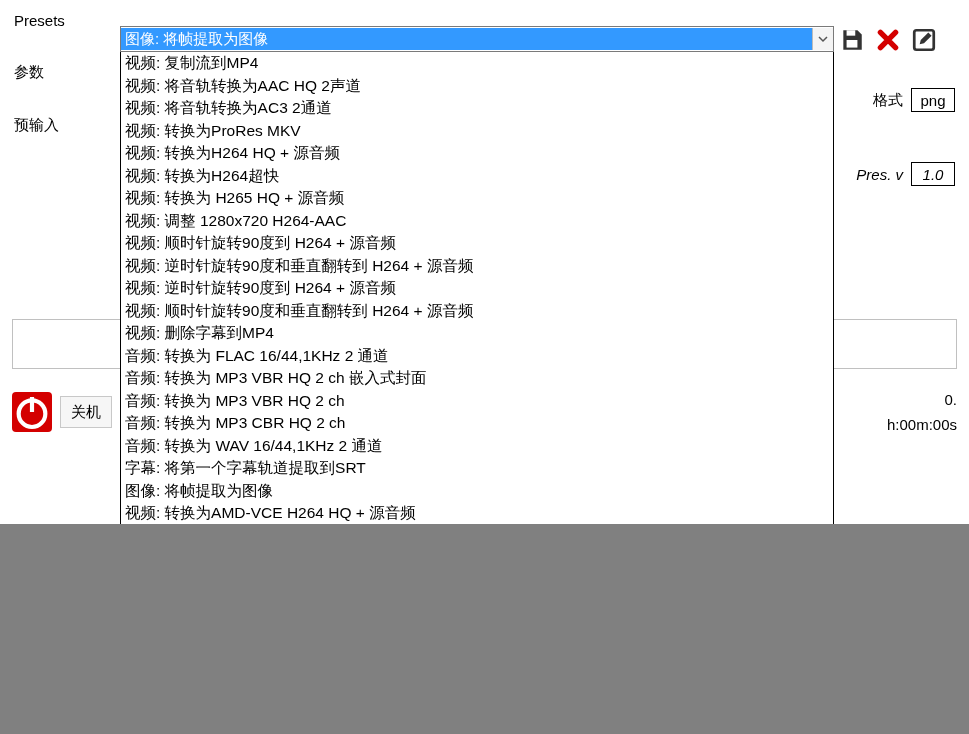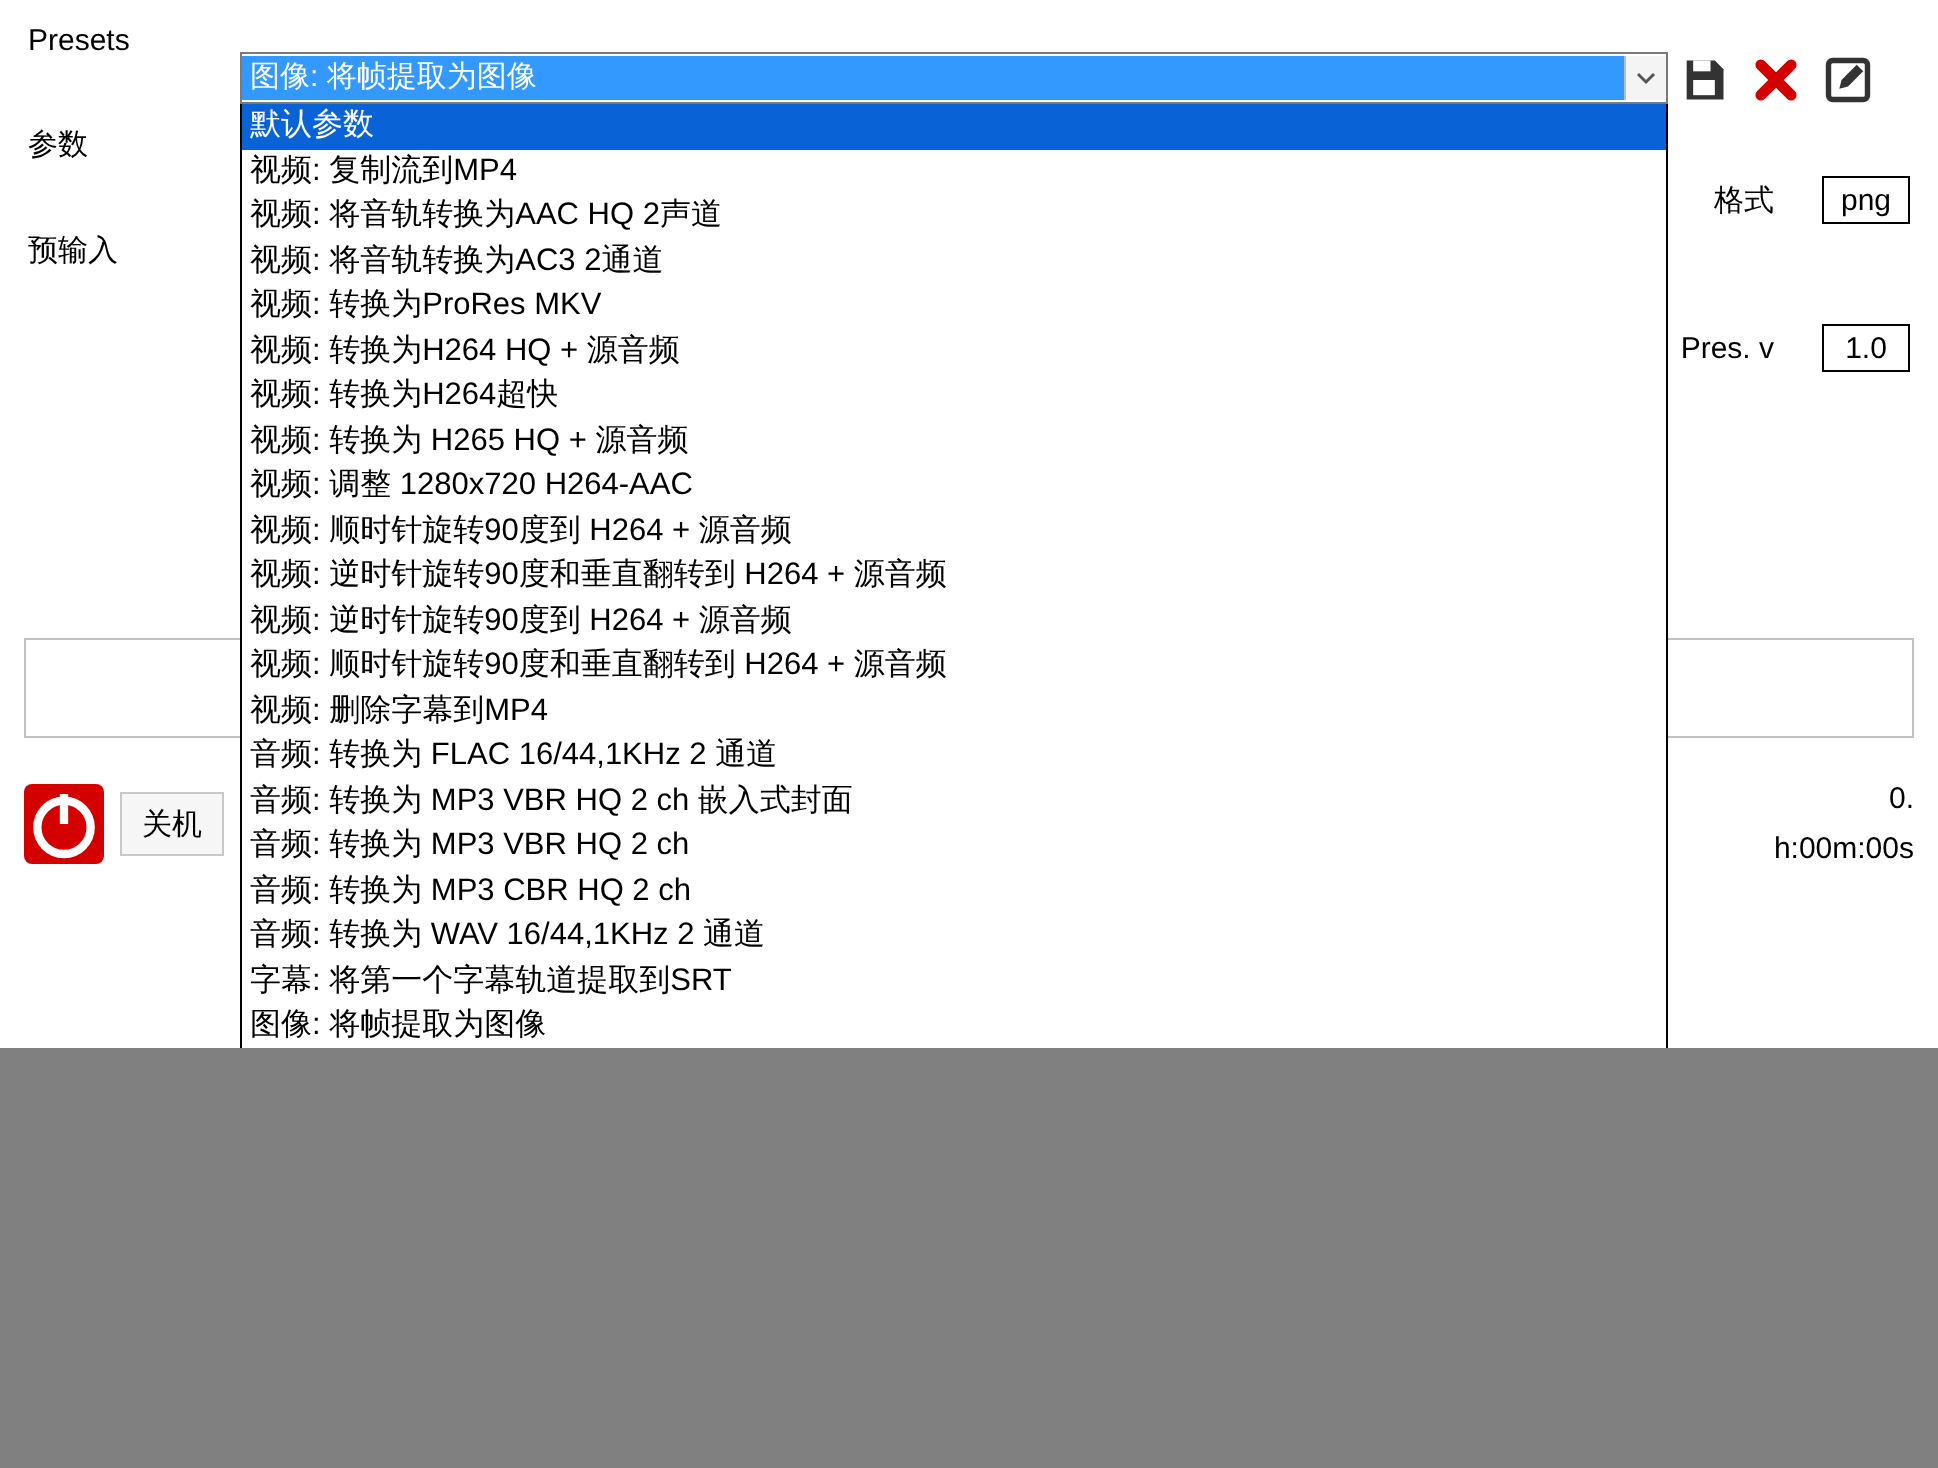--- a/index.html
+++ b/index.html
@@ -1,20 +1,20 @@
 <!DOCTYPE html>
 <html><head>
 <meta charset="utf-8">
 <style>
 html,body{margin:0;padding:0;font-family:"Microsoft YaHei","SimSun",Arial,sans-serif;font-size:14px;background:#808080;}
 .app{background:#fff;width:969px;height:524px;position:relative;}
 .form-area{position:relative;padding:12px 14px 0 14px;}
 .row{display:flex;align-items:center;margin-bottom:34px;}
 .label{width:96px;font-size:15px;color:#000;}
-.right-field{position:absolute;right:14px;display:flex;align-items:center;gap:24px;font-size:15px;}
+.right-field{position:absolute;right:14px;display:flex;align-items:center;gap:8px;font-size:15px;}
 .small-input{border:1px solid #000;padding:0 4px;height:22px;min-width:34px;display:flex;align-items:center;justify-content:center;font-size:15px;}
 .fieldset{border:1px solid #c0c0c0;margin:0 12px;height:48px;}
 .bottom-bar{display:flex;align-items:center;height:46px;margin:20px 12px 0 12px;}
 .power-btn{width:40px;height:40px;background:#d40000;border-radius:4px;display:flex;align-items:center;justify-content:center;color:#fff;}
 .shutdown-btn{margin-left:8px;height:30px;border:1px solid #c8c8c8;background:#f6f6f6;padding:0 10px;display:flex;align-items:center;font-size:15px;font-family:Liberation Mono, monospace;}
 .progress-area{flex:1;margin-left:8px;display:flex;flex-direction:column;justify-content:center;}
 .progress-top{display:flex;justify-content:flex-end;font-size:15px;}
 .progress-bottom{display:flex;justify-content:flex-end;font-size:15px;margin-top:8px;}
 
 .combo-wrap{position:absolute;left:120px;top:26px;width:714px;z-index:50;}
@@ -40,21 +40,21 @@
     </div>
     <div class="row">
       <div class="label">参数</div>
       <div class="right-field" style="top:88px;">
         <span>格式</span>
         <span class="small-input">png</span>
       </div>
     </div>
     <div class="row">
       <div class="label">预输入</div>
-      <div class="right-field" style="top:162px;">
+      <div class="right-field" style="top:162px;font-style:italic;">
         <span>Pres. v</span>
         <span class="small-input">1.0</span>
       </div>
     </div>
   </div>
 
   <div style="height:150px;"></div>
 
   <div class="fieldset"></div>
 
@@ -96,21 +96,20 @@
   <div class="combo-wrap">
     <div class="combo">
       <div class="combo-text">图像: 将帧提取为图像</div>
       <div class="combo-arrow">
         <svg viewBox="0 0 10 10">
             <path d="M1 3l4 4 4-4" fill="none" stroke="#555" stroke-width="1.5"></path>
           </svg>
       </div>
     </div>
     <div class="dropdown" id="dropdown">
-        <div class="dropdown-item selected">默认参数</div>
         <div class="dropdown-item">视频: 复制流到MP4</div>
         <div class="dropdown-item">视频: 将音轨转换为AAC HQ 2声道</div>
         <div class="dropdown-item">视频: 将音轨转换为AC3 2通道</div>
         <div class="dropdown-item">视频: 转换为ProRes MKV</div>
         <div class="dropdown-item">视频: 转换为H264 HQ + 源音频</div>
         <div class="dropdown-item">视频: 转换为H264超快</div>
         <div class="dropdown-item">视频: 转换为 H265 HQ + 源音频</div>
         <div class="dropdown-item">视频: 调整 1280x720 H264-AAC</div>
         <div class="dropdown-item">视频: 顺时针旋转90度到 H264 + 源音频</div>
         <div class="dropdown-item">视频: 逆时针旋转90度和垂直翻转到 H264 + 源音频</div>

